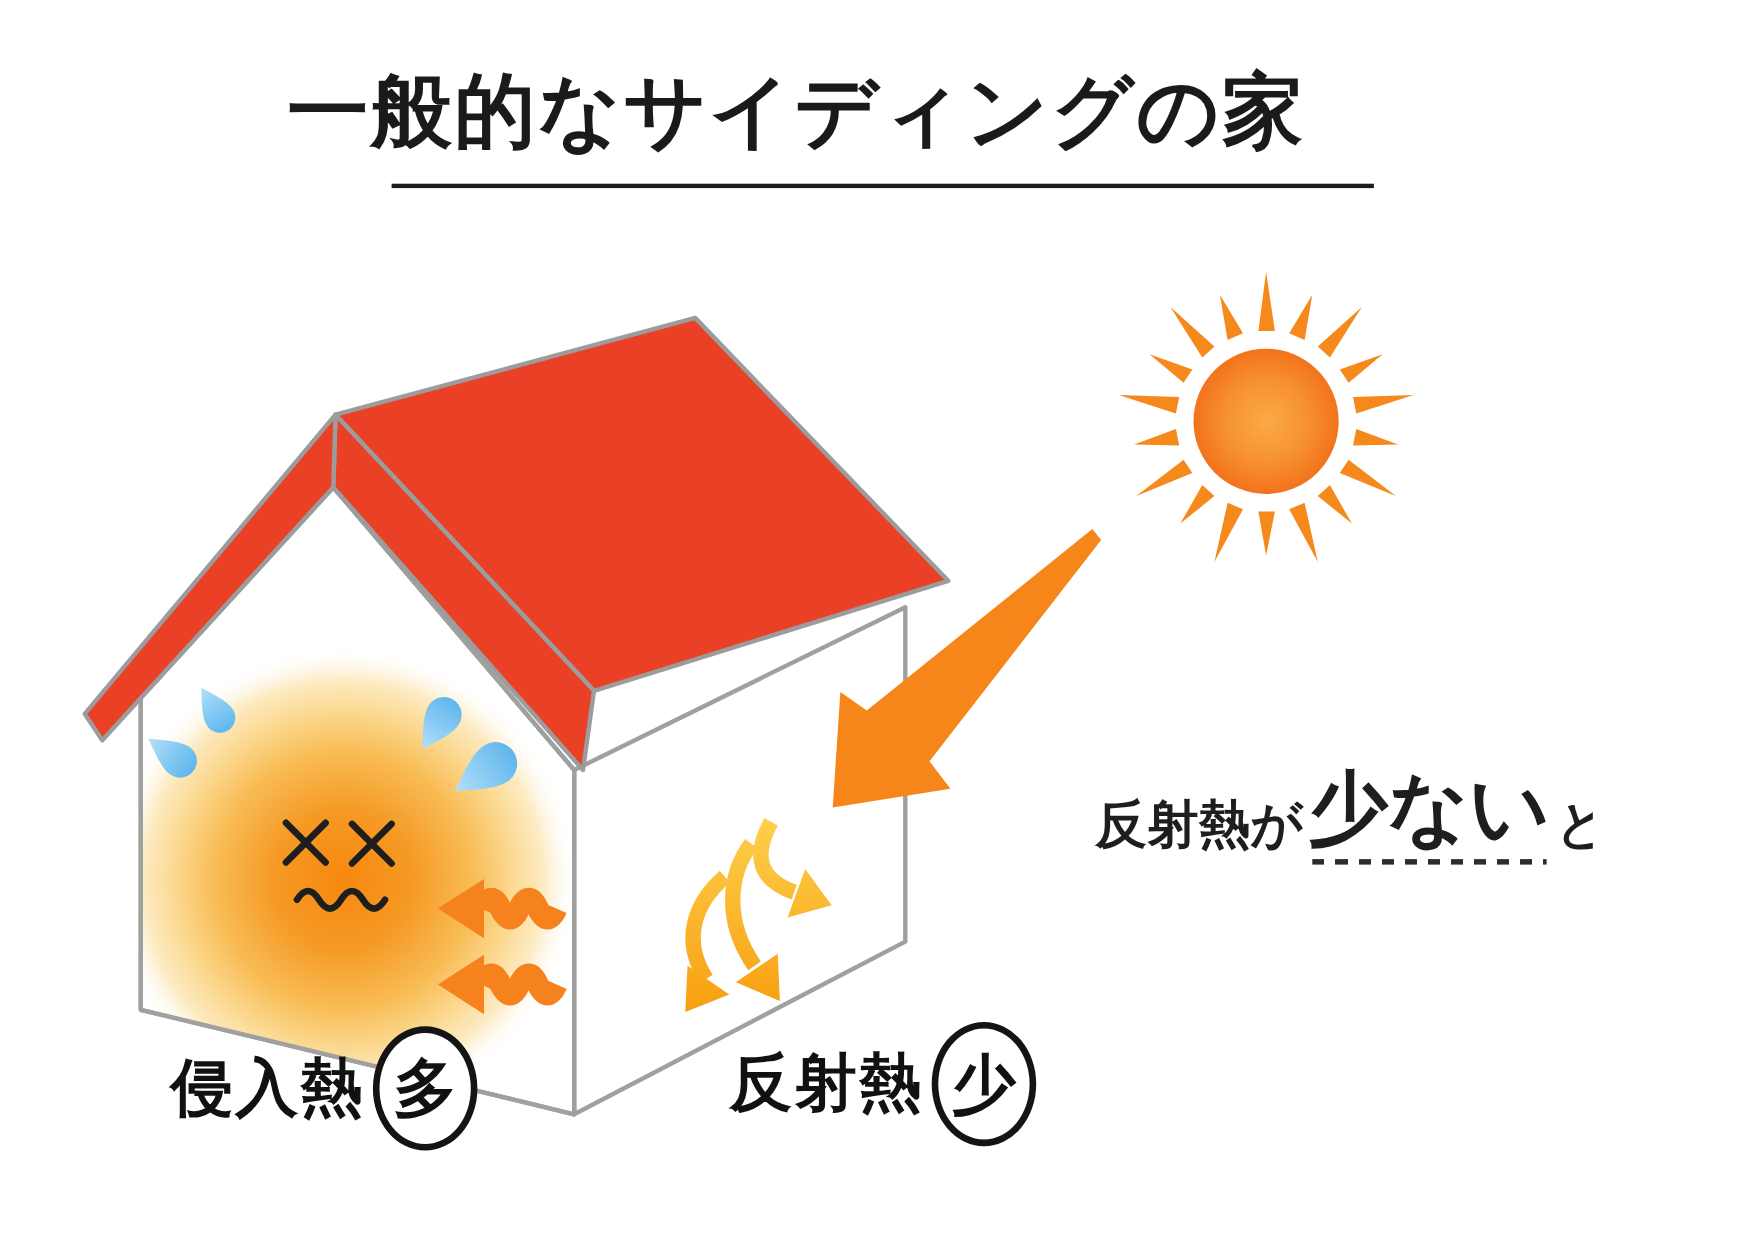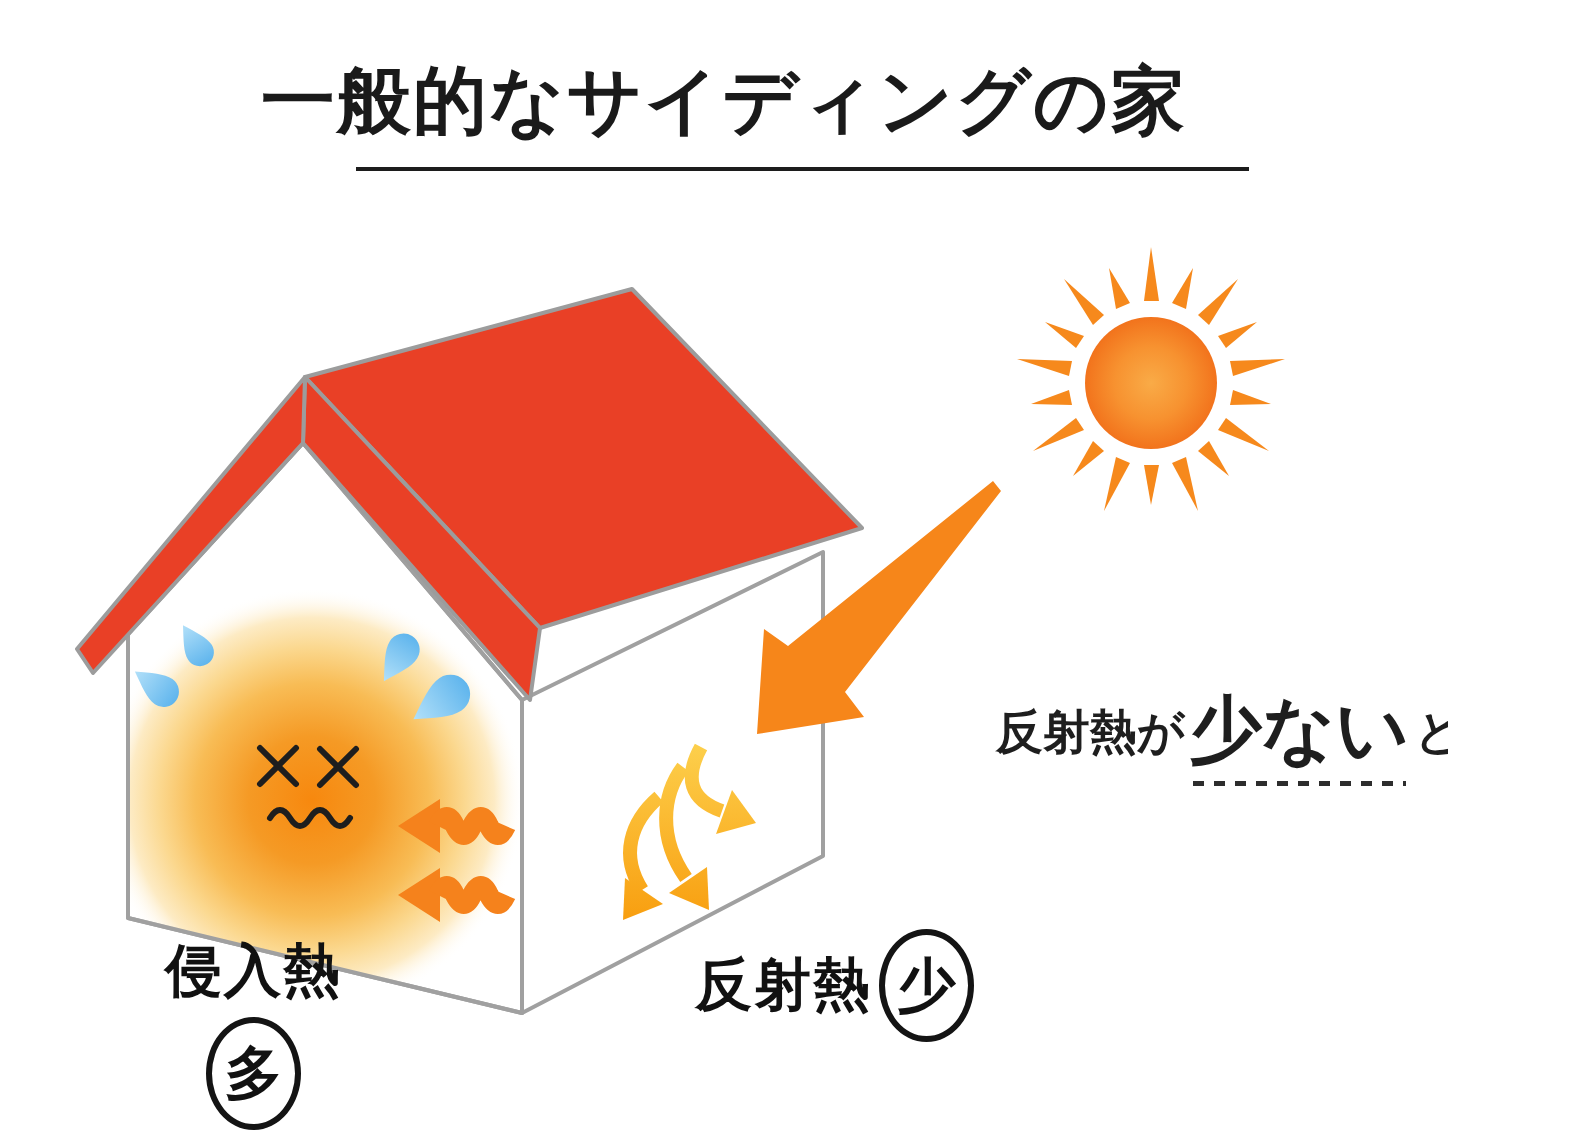--- a/index.html
+++ b/index.html
@@ -1,42 +1,42 @@
 <!DOCTYPE html>
 <html><head>
 <meta charset="utf-8">
 <style>
   html,body{margin:0;padding:0;background:#ffffff;}
   .stage{
     position:relative;width:1448px;height:1140px;background:#ffffff;overflow:hidden;
-    font-family:Liberation Mono, monospace;color:#1a1a1a;
+    font-family:Liberation Sans, sans-serif;color:#1a1a1a;
   }
   svg.diagram{position:absolute;left:0;top:0;width:1585px;height:1140px;}
   .title{
     position:absolute;left:0;top:52px;width:100%;text-align:center;
     font-size:74px;font-weight:bold;letter-spacing:2px;color:#1a1a1a;white-space:nowrap;
   }
   .title-underline{position:absolute;left:356px;top:167px;width:893px;height:4px;background:#1c1c1c;}
   .annotation{position:absolute;left:880px;top:698px;width:698px;font-weight:bold;color:#1e1e1e;}
-  .anno-line{display:flex;justify-content:center;align-items:center;line-height:1.05;white-space:nowrap;}
+  .anno-line{display:flex;justify-content:center;align-items:flex-end;line-height:1.05;white-space:nowrap;}
   .anno-line + .anno-line{margin-top:30px;}
   .anno-small{font-size:47px;}
   .anno-big{font-size:72px;position:relative;padding:0 5px;}
   .anno-big::after{
     content:"";position:absolute;left:8px;right:8px;bottom:-12px;height:5px;
     background:repeating-linear-gradient(90deg,#2d2d2d 0 11px,transparent 11px 21px);
   }
   .heat-label{position:absolute;display:flex;align-items:center;gap:7px;font-weight:bold;color:#111;}
   .heat-label .txt{font-size:57px;letter-spacing:2px;white-space:nowrap;}
   .badge{
     box-sizing:border-box;width:95px;height:113px;border:6px solid #141414;border-radius:50%;
     background:#ffffff;display:flex;align-items:center;justify-content:center;font-size:58px;font-weight:bold;
   }
-  #label-intrusion{left:165px;top:933px;flex-direction:column;}
-  #label-reflection{left:663px;top:929px;margin-left:32px;}
+  #label-intrusion{left:155px;top:933px;}
+  #label-reflection{left:663px;top:929px;}
 </style>
 </head>
 <body>
 
 <div class="stage">
 
   <svg class="diagram" viewBox="0 0 1585 1140">
     <defs>
       <radialGradient id="glowGrad">
         <stop offset="0" stop-color="#F7880E"></stop>

